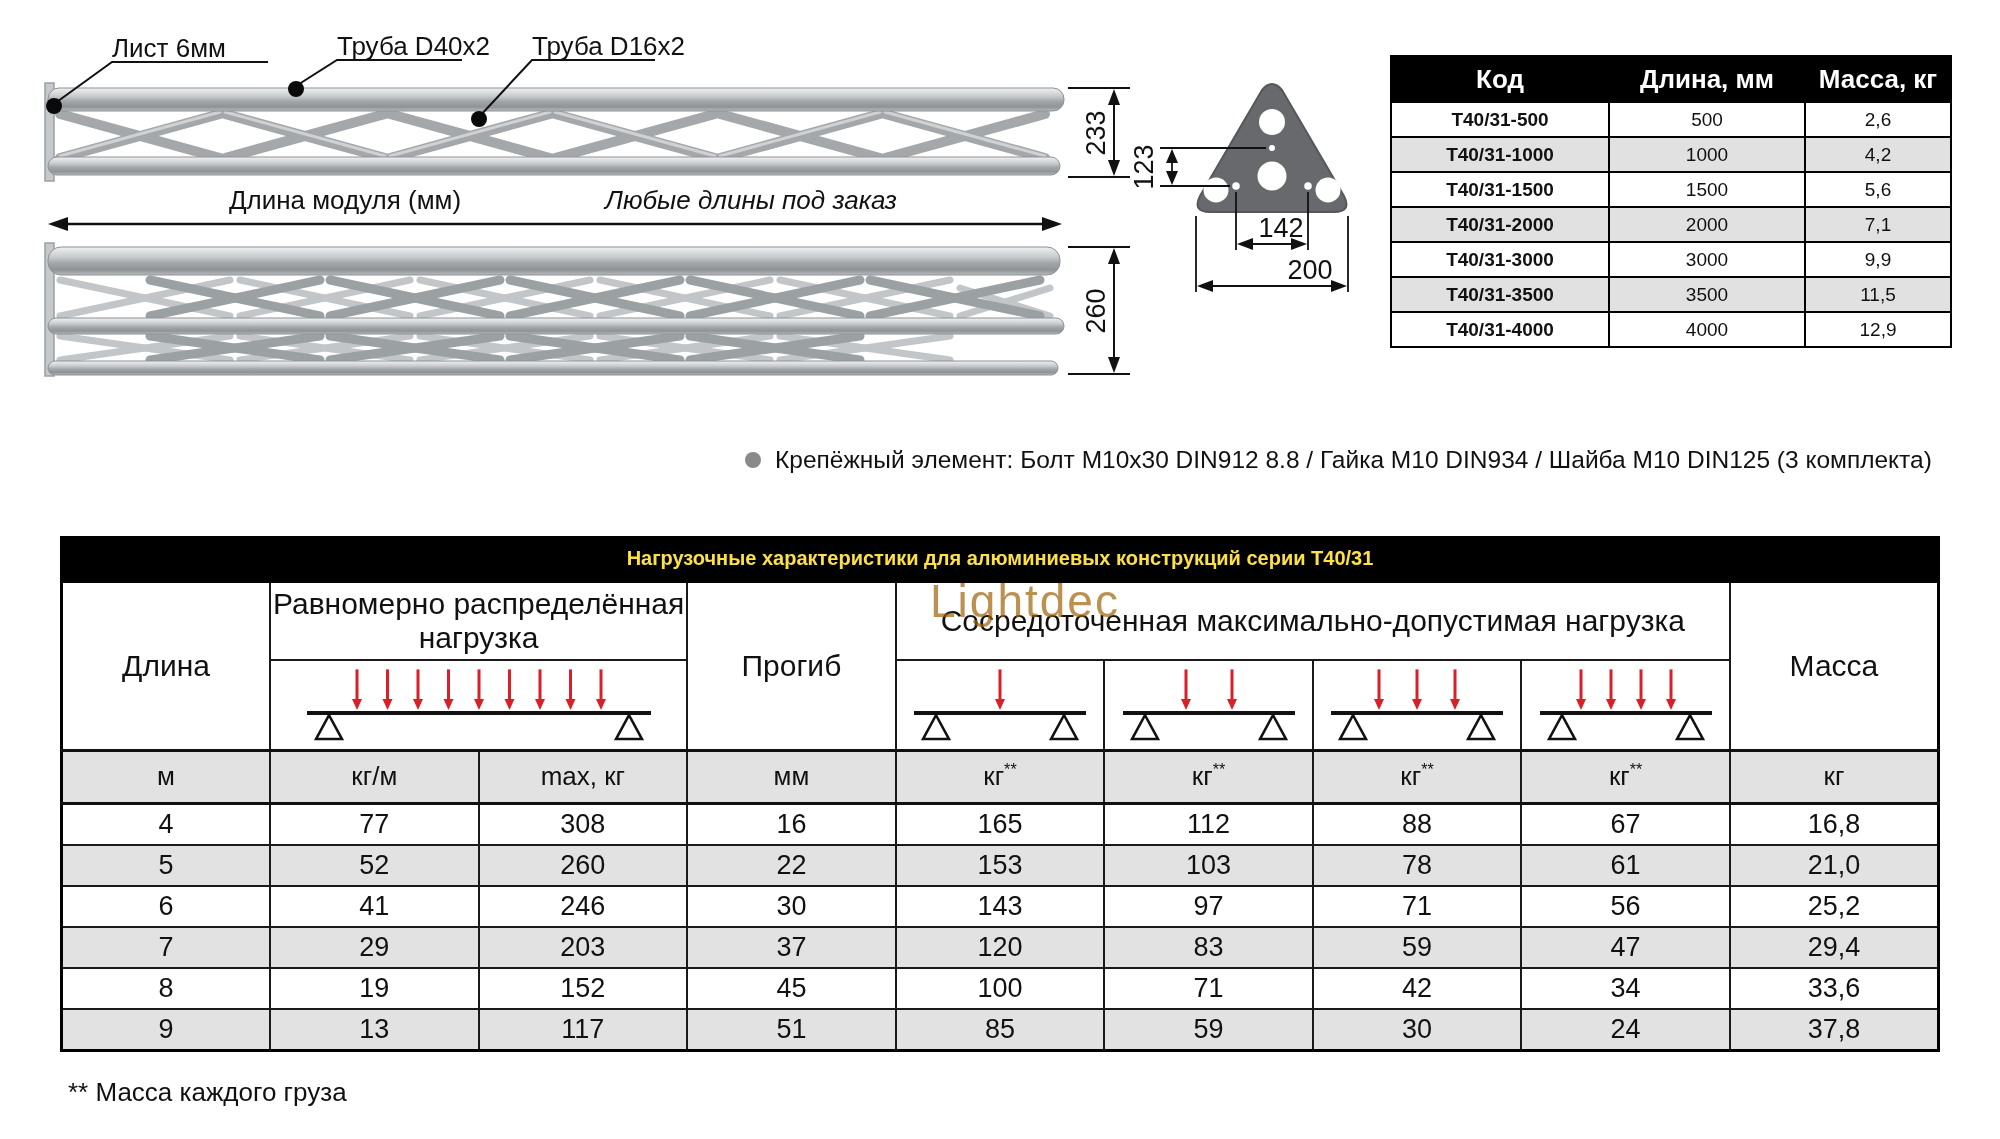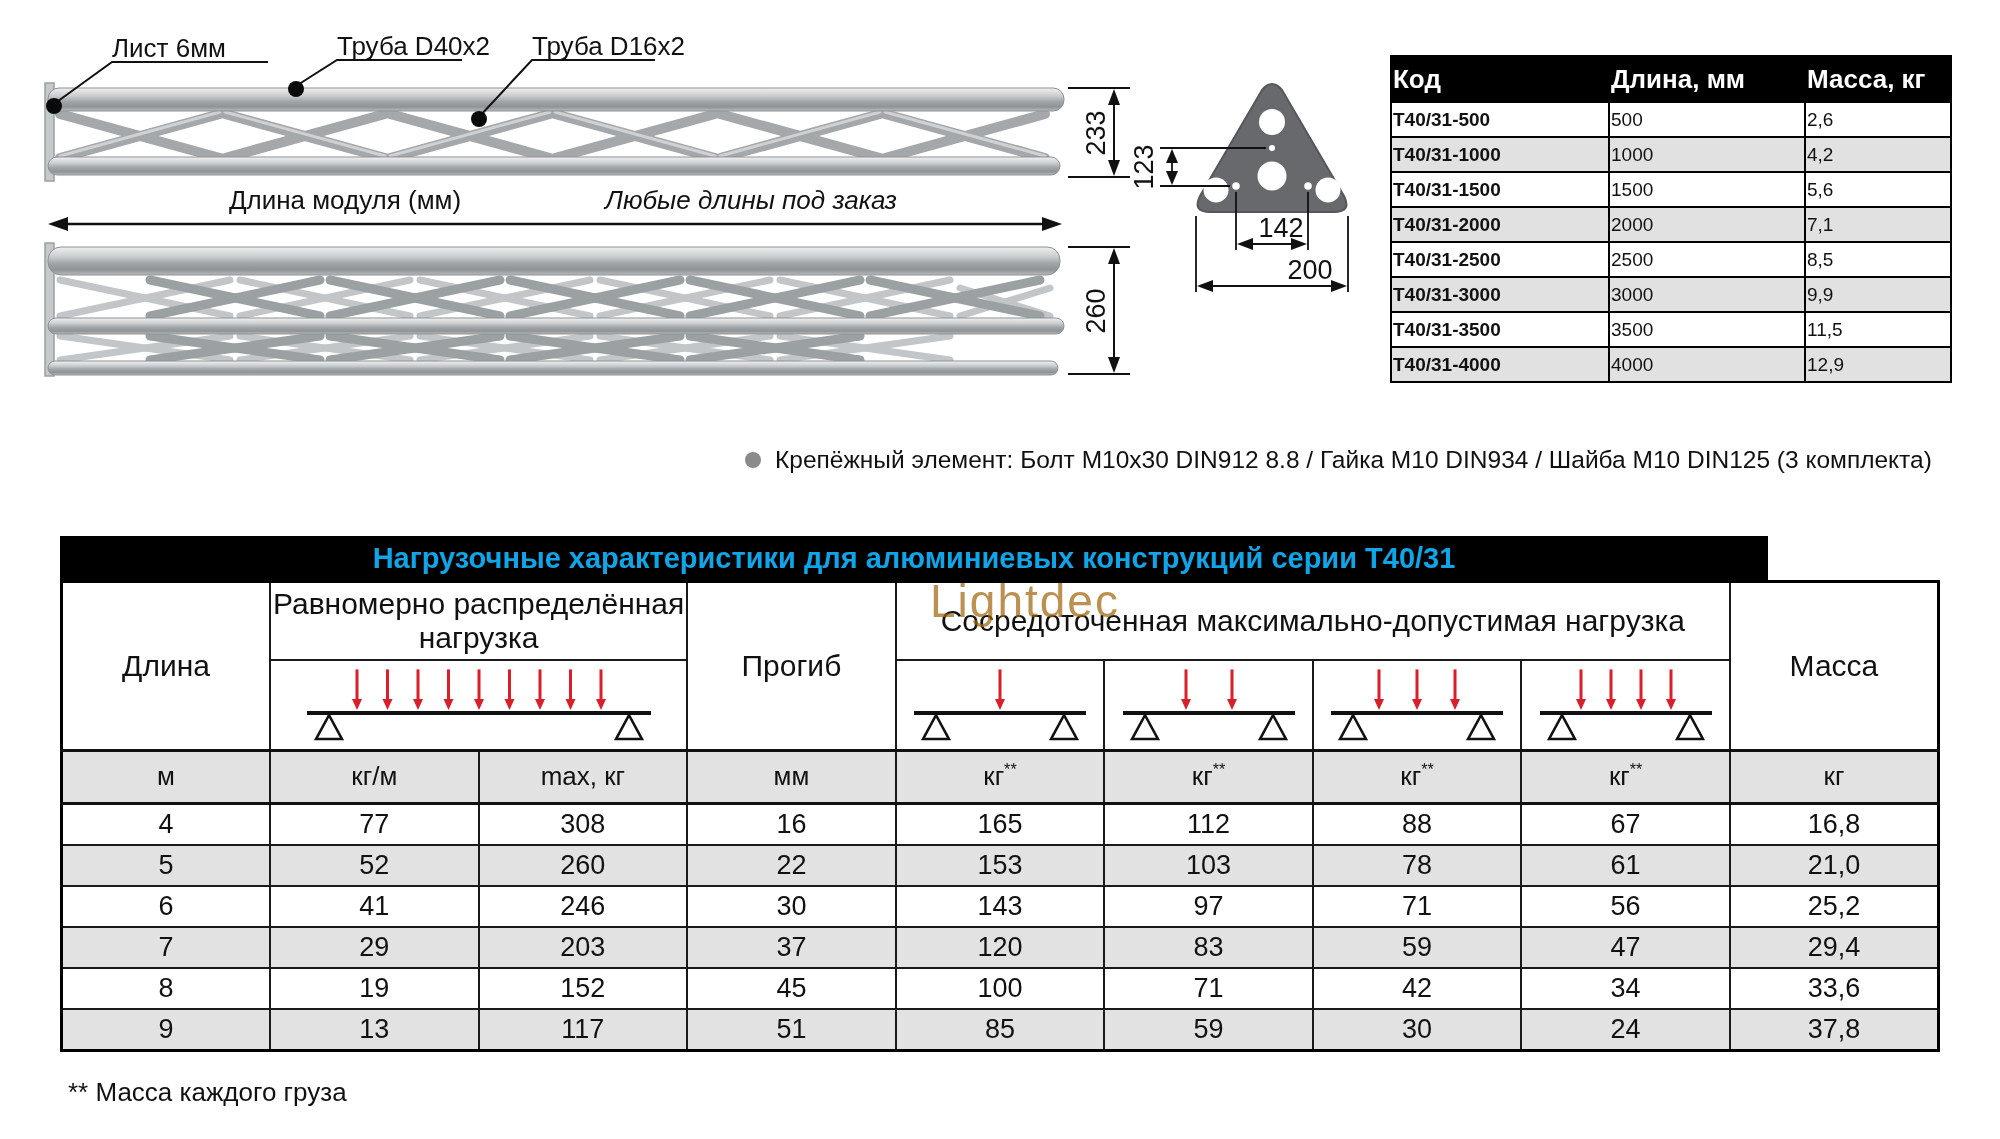--- a/index.html
+++ b/index.html
@@ -8,33 +8,33 @@
   .abs{position:absolute;}
   .lbl{font-size:26px;color:#111;white-space:nowrap;}
   .vlabel{width:64px;height:30px;display:flex;align-items:center;justify-content:center;
           transform:rotate(-90deg);font-size:27px;white-space:nowrap;}
   .cdim{width:88px;text-align:center;font-size:27px;}
   .italic{font-style:italic;}
   .center{text-align:center;}
 
   
   #size-table{border-collapse:collapse;table-layout:fixed;width:560px;}
-  #size-table td{border:2px solid #000;text-align:left;vertical-align:middle;}
+  #size-table td{border:2px solid #000;text-align:center;vertical-align:middle;}
   #size-table thead td{background:#000;color:#fff;font-weight:bold;font-size:26px;height:42px;}
   #size-table tbody td{font-size:19px;height:31px;}
   #size-table tbody td:first-child{font-weight:bold;}
   #size-table tbody tr:nth-child(even) td{background:#e1e1e1;}
 
   
   #fastener{display:flex;align-items:center;gap:14px;font-size:24.5px;white-space:nowrap;}
   #fastener .dot{width:16px;height:16px;border-radius:50%;background:#8a8a8a;flex:0 0 auto;}
 
   
-  #load-title{width:1708px;height:44px;background:#000;color:#0ea5e9;font-weight:bold;
-              font-size:29px;display:flex;align-items:center;justify-content:center;}
+  #load-title{width:1880px;height:44px;background:#000;color:#fde047;font-weight:bold;
+              font-size:20px;display:flex;align-items:center;justify-content:center;}
   #load-table{border-collapse:collapse;table-layout:fixed;width:1880px;border:3px solid #000;}
   #load-table td{border:2px solid #1a1a1a;text-align:center;vertical-align:middle;padding:0;}
   #load-table .hdr td{font-size:30px;}
   #load-table tr.units td{background:#e2e2e2;font-size:26px;height:50px;
                           border-top:3px solid #111;border-bottom:3px solid #111;}
   #load-table tbody td{font-size:27px;height:39px;}
   #load-table tbody tr:nth-child(even) td{background:#e2e2e2;}
   sup{font-size:62%;vertical-align:super;line-height:0;}
 
   #watermark{font-size:46px;color:#a16207;opacity:.7;letter-spacing:2px;z-index:6;}
@@ -241,25 +241,20 @@
         </tr>
         <tr>
           <td>Т40/31-1500</td>
           <td>1500</td>
           <td>5,6</td>
         </tr>
         <tr>
           <td>Т40/31-2000</td>
           <td>2000</td>
           <td>7,1</td>
-        </tr>
-        <tr>
-          <td>Т40/31-2500</td>
-          <td>2500</td>
-          <td>8,5</td>
         </tr>
         <tr>
           <td>Т40/31-3000</td>
           <td>3000</td>
           <td>9,9</td>
         </tr>
         <tr>
           <td>Т40/31-3500</td>
           <td>3500</td>
           <td>11,5</td>

